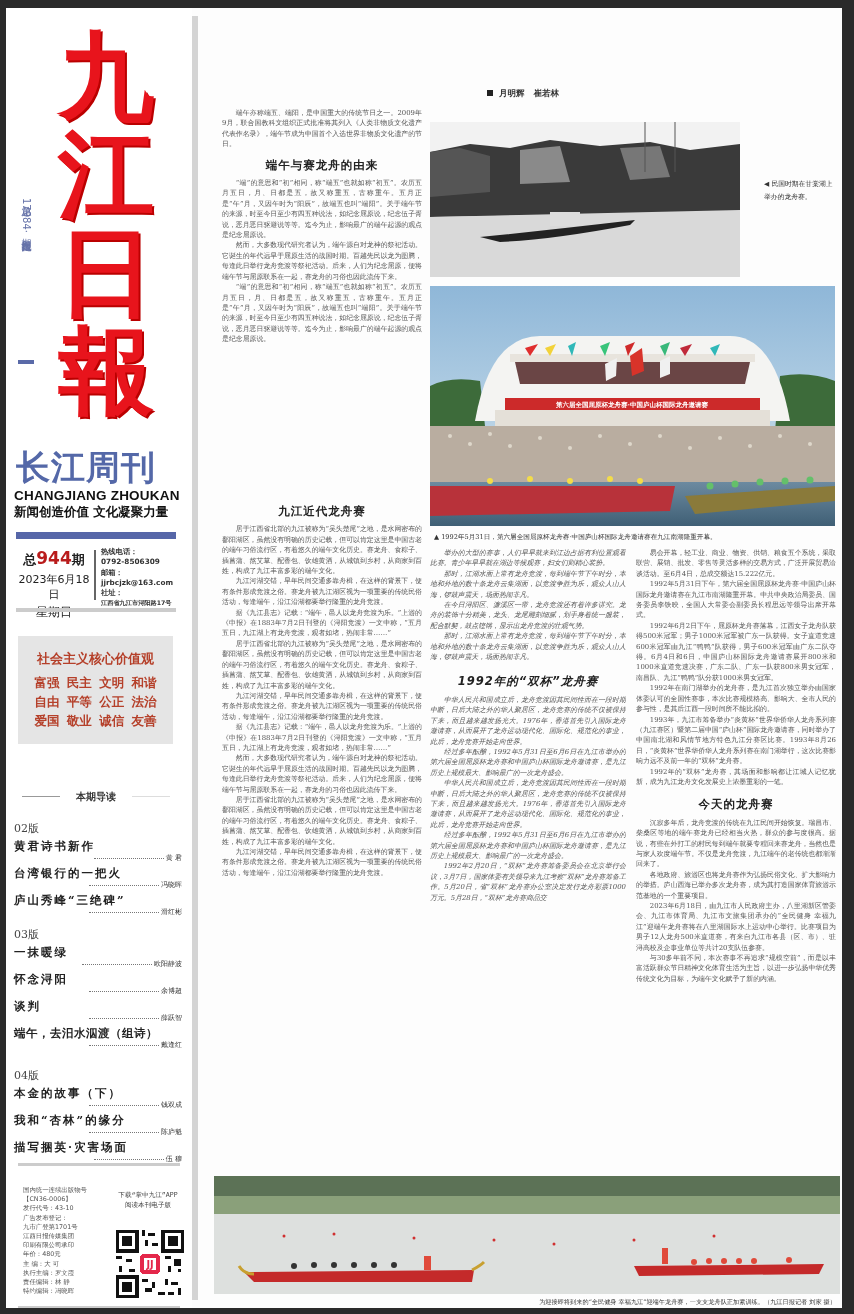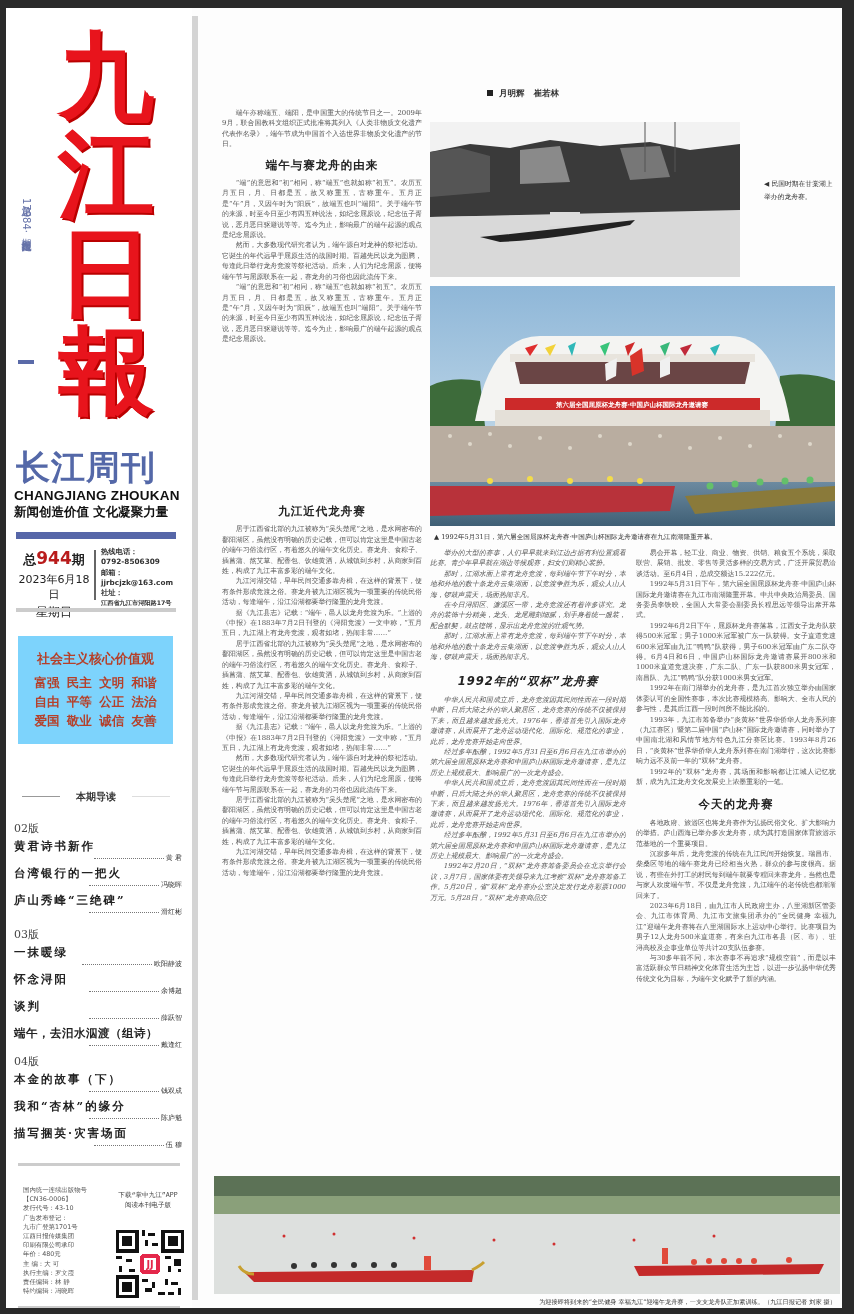--- a/index.html
+++ b/index.html
@@ -19,21 +19,21 @@
   .brand-slogan { position: absolute; left: 8px; top: 496px; font-family: "DejaVu Sans", sans-serif; font-weight: bold; font-size: 12.5px; color: #111; }
   .blue-bar { position: absolute; left: 10px; top: 524px; width: 160px; height: 7px; background: #5666a8; }
   .issue-block { position: absolute; left: 8px; top: 540px; width: 80px; text-align: center; }
   .issue-no { font-family: "DejaVu Sans", sans-serif; font-weight: bold; font-size: 13px; color: #222; }
   .issue-no .num { color: #b91c1c; font-size: 17px; }
   .issue-date { font-family: "DejaVu Sans", sans-serif; font-size: 11px; margin-top: 3px; }
   .issue-day { font-family: "DejaVu Sans", sans-serif; font-size: 12px; margin-top: 2px; }
   .vdiv { position: absolute; left: 88px; top: 542px; width: 2px; height: 50px; background: #666; }
   .contact { position: absolute; left: 95px; top: 539px; font-family: "DejaVu Sans", sans-serif; font-size: 7.3px; line-height: 10.3px; font-weight: bold; color: #333; }
   .gray-bar { position: absolute; left: 10px; top: 600px; width: 160px; height: 4px; background: #ccc; }
-  .values-box { position: absolute; left: 12px; top: 628px; width: 155px; height: 108px; background: #7dd3fc; text-align: center; padding-top: 14px; }
+  .values-box { position: absolute; left: 12px; top: 628px; width: 155px; height: 108px; background: #e5e5e5; text-align: center; padding-top: 14px; }
   .values-title { color: #b5402a; font-family: "DejaVu Sans", sans-serif; font-weight: bold; font-size: 13px; margin-bottom: 5px; }
   .values-line { color: #b5402a; font-family: "DejaVu Serif", serif; font-weight: bold; font-size: 12.5px; line-height: 19px; word-spacing: 3px; }
 
   .guide-title { position: absolute; left: 10px; top: 782px; width: 160px; text-align: center; font-family: "DejaVu Sans", sans-serif; font-size: 10px; font-weight: bold; color: #333; }
   .guide-title::before, .guide-title::after { content: ""; position: absolute; top: 6px; width: 38px; height: 1px; background: #999; }
   .guide-title::before { left: 6px; } .guide-title::after { right: 6px; background: #ddd; }
   .guide { position: absolute; left: 8px; top: 807px; width: 168px; }
   .g-section { font-family: "DejaVu Serif", serif; font-size: 11px; color: #444; margin: 6px 0 3px 0; }
   .g-item { margin-bottom: 3px; }
   .g-title { font-family: "DejaVu Serif", serif; font-size: 11.5px; color: #222; font-weight: bold; letter-spacing: 2px; line-height: 14px; }
@@ -146,21 +146,21 @@
           </div>
         </div>
       <div class="g-item">
           <div class="g-title" style="letter-spacing:0.5px;">端午，去汨水泅渡（组诗）</div>
           <div class="g-author">
             <span class="dots"></span>
             <span>戴逢红</span>
           </div>
         </div>
 
-      <div class="g-section" style="margin-top:4px;">04版</div>
+      <div class="g-section" style="margin-top:18px;">04版</div>
       <div class="g-item">
           <div class="g-title">本金的故事（下）</div>
           <div class="g-author">
             <span class="dots"></span>
             <span>钱双成</span>
           </div>
         </div>
       <div class="g-item">
           <div class="g-title">我和“杏林”的缘分</div>
           <div class="g-author">
@@ -371,22 +371,22 @@
     </div>
 
     <div class="col" style="left:432px; top:540px; width:200px; height:580px;">
       <p>易会开幕，轻工业、商业、物资、供销、粮食五个系统，采取联营、展销、批发、零售等灵活多样的交易方式，广泛开展贸易洽谈活动。至6月4日，总成交额达15.222亿元。</p>
       <p>1992年5月31日下午，第六届全国屈原杯龙舟赛·中国庐山杯国际龙舟邀请赛在九江市南湖隆重开幕。中共中央政治局委员、国务委员李铁映，全国人大常委会副委员长程思远等领导出席开幕式。</p>
       <p>1992年6月2日下午，屈原杯龙舟赛落幕，江西女子龙舟队获得500米冠军；男子1000米冠军被广东一队获得。女子直道竞速600米冠军由九江“鸭鸭”队获得，男子600米冠军由广东二队夺得。6月4日和6日，中国庐山杯国际龙舟邀请赛展开800米和1000米直道竞速决赛，广东二队、广东一队获800米男女冠军，南昌队、九江“鸭鸭”队分获1000米男女冠军。</p>
       <p>1992年在南门湖举办的龙舟赛，是九江首次独立举办由国家体委认可的全国性赛事，本次比赛规模格高、影响大、全市人民的参与性，是其后江西一段时间所不能比拟的。</p>
       <p>1993年，九江市筹备举办“炎黄杯”世界华侨华人龙舟系列赛（九江赛区）暨第二届中国“庐山杯”国际龙舟邀请赛，同时举办了中国南北湖和风情节地方特色九江分赛区比赛。1993年8月26日，“炎黄杯”世界华侨华人龙舟系列赛在南门湖举行，这次比赛影响力远不及前一年的“双杯”龙舟赛。</p>
       <p>1992年的“双杯”龙舟赛，其场面和影响都让江城人记忆犹新，成为九江龙舟文化发展史上浓墨重彩的一笔。</p>
       <div class="subhead" style="margin-top:12px;">今天的龙舟赛</div>
+      <p>沉寂多年后，龙舟竞渡的传统在九江民间开始恢复。瑞昌市、柴桑区等地的端午赛龙舟已经相当火热，群众的参与度很高。据说，有些在外打工的村民每到端午就要专程回来赛龙舟，当然也是与家人欢度端午节。不仅是龙舟竞渡，九江端午的老传统也都渐渐回来了。</p>
       <p>各地政府、旅游区也将龙舟赛作为弘扬民俗文化、扩大影响力的举措。庐山西海已举办多次龙舟赛，成为其打造国家体育旅游示范基地的一个重要项目。</p>
-      <p>沉寂多年后，龙舟竞渡的传统在九江民间开始恢复。瑞昌市、柴桑区等地的端午赛龙舟已经相当火热，群众的参与度很高。据说，有些在外打工的村民每到端午就要专程回来赛龙舟，当然也是与家人欢度端午节。不仅是龙舟竞渡，九江端午的老传统也都渐渐回来了。</p>
       <p>2023年6月18日，由九江市人民政府主办，八里湖新区管委会、九江市体育局、九江市文旅集团承办的“全民健身 幸福九江”迎端午龙舟赛将在八里湖国际水上运动中心举行。比赛项目为男子12人龙舟500米直道赛，有来自九江市各县（区、市）、驻浔高校及企事业单位等共计20支队伍参赛。</p>
       <p>与30多年前不同，本次赛事不再追求“规模空前”，而是以丰富活跃群众节日精神文化体育生活为主旨，以进一步弘扬中华优秀传统文化为目标，为端午文化赋予了新的内涵。</p>
     </div>
 
     <div class="photo" style="left:10px; top:1168px; width:626px; height:118px;">
       <svg width="626" height="118" viewBox="0 0 626 118">
         <rect width="626" height="118" fill="#d6d8d6"></rect>
         <rect x="0" y="0" width="626" height="30" fill="#5c7256"></rect>
         <rect x="0" y="20" width="626" height="20" fill="#8aa07a"></rect>
         <rect x="0" y="38" width="626" height="80" fill="#dde0de"></rect>

